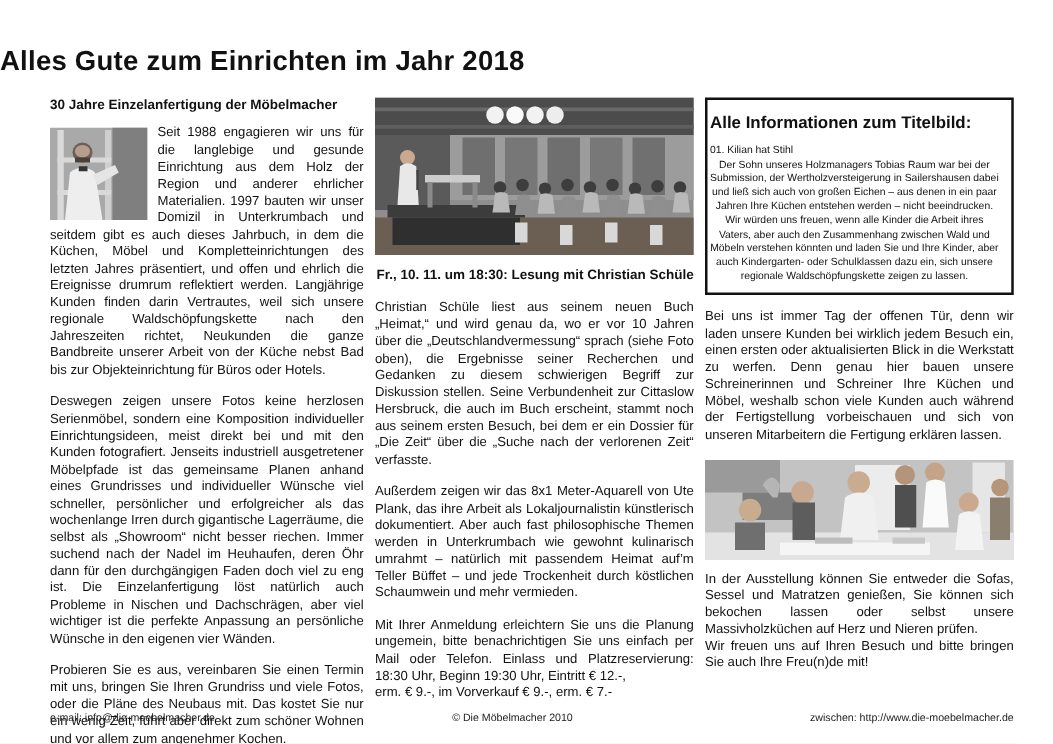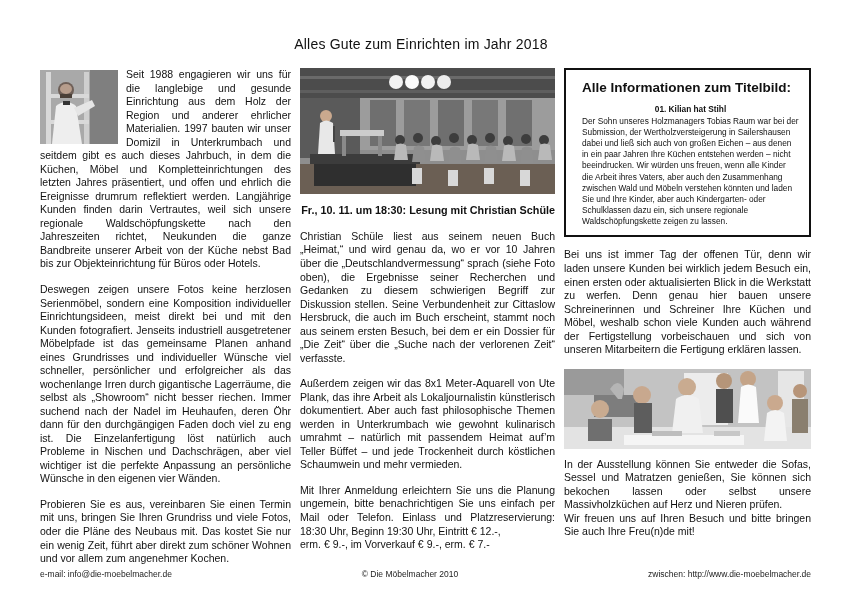--- a/index.html
+++ b/index.html
@@ -3,21 +3,21 @@
 <meta charset="utf-8">
 <style>
   * { margin:0; padding:0; box-sizing:border-box; }
   html,body { background:#e8e8e8; }
   .page {
     width:842px; height:595px; margin:0 auto; background:#ffffff;
     position:relative; font-family:"Liberation Sans", sans-serif; color:#111;
     overflow:hidden;
   }
   .title {
-    text-align:center; font-weight:normal; font-size:14px; letter-spacing:0.2px;
+    font-weight:bold; font-size:22px; letter-spacing:0.2px;
     padding-top:36px;
   }
   .columns {
     display:flex; gap:9px; padding:16px 31px 0 40px; align-items:flex-start;
   }
   .col { text-align:justify; font-size:10.5px; line-height:1.29; }
   .col-left   { width:257px; }
   .col-mid    { width:255px; }
   .col-right  { width:247px; }
   .col-heading { font-weight:bold; font-size:10.8px; line-height:1.25; margin-bottom:9px; text-align:justify; }
@@ -25,42 +25,43 @@
   .para.tight { margin-bottom:0; }
   .prewrap { white-space:pre-line; }
   .photo-wrap { font-size:0; line-height:0; }
   .portrait {
     float:left; width:78px; height:74px; margin:2px 8px 3px 0;
   }
   .photo-mid { width:255px; height:126px; margin-bottom:10px; }
   .photo-right { width:247px; height:80px; margin:0 0 9px 0; }
   .caption { font-weight:bold; font-size:10.8px; margin-bottom:12px; text-align:right; }
   .infobox {
-    border:2px solid #111; padding:9px 10px 8px 16px; margin-bottom:11px;
+    border:2px solid #111; padding:9px 10px 8px 2px; margin-bottom:11px;
     text-align:left;
   }
   .infobox-heading { font-weight:bold; font-size:13.5px; margin-bottom:8px; }
-  .infobox-item-title { font-weight:bold; font-size:8.3px; line-height:1.35;text-align:center; }
-  .infobox-item-text { font-size:8.3px; line-height:1.35; text-align:left; }
+  .infobox-item-title { font-weight:normal; font-size:8.3px; line-height:1.35; }
+  .infobox-item-text { font-size:8.3px; line-height:1.35; text-align:center; }
   .footer {
     position:absolute; left:40px; right:31px; bottom:16px;
     display:flex; justify-content:space-between; font-size:8.5px; color:#222;
   }
   svg { display:block; }
 </style>
 </head>
 <body>
 
 <div class="page">
 
   <div class="title">Alles Gute zum Einrichten im Jahr 2018</div>
 
   <div class="columns">
 
     <div class="col col-left">
+      <div class="col-heading">30 Jahre Einzelanfertigung der Möbelmacher</div>
       <div class="para">
         <span class="photo-wrap portrait">
           <svg width="78" height="74" viewBox="0 0 78 74" preserveAspectRatio="none">
             <rect x="0" y="0" width="78" height="74" fill="#a9a9a9"></rect>
             <rect x="50" y="0" width="28" height="74" fill="#7f7f7f"></rect>
             <rect x="6" y="2" width="5" height="72" fill="#d9d9d9"></rect>
             <rect x="44" y="2" width="5" height="72" fill="#cfcfcf"></rect>
             <rect x="6" y="24" width="43" height="4" fill="#d9d9d9"></rect>
             <rect x="6" y="50" width="43" height="4" fill="#d9d9d9"></rect>
             <circle cx="26" cy="20" r="8" fill="#6e5f57"></circle>

